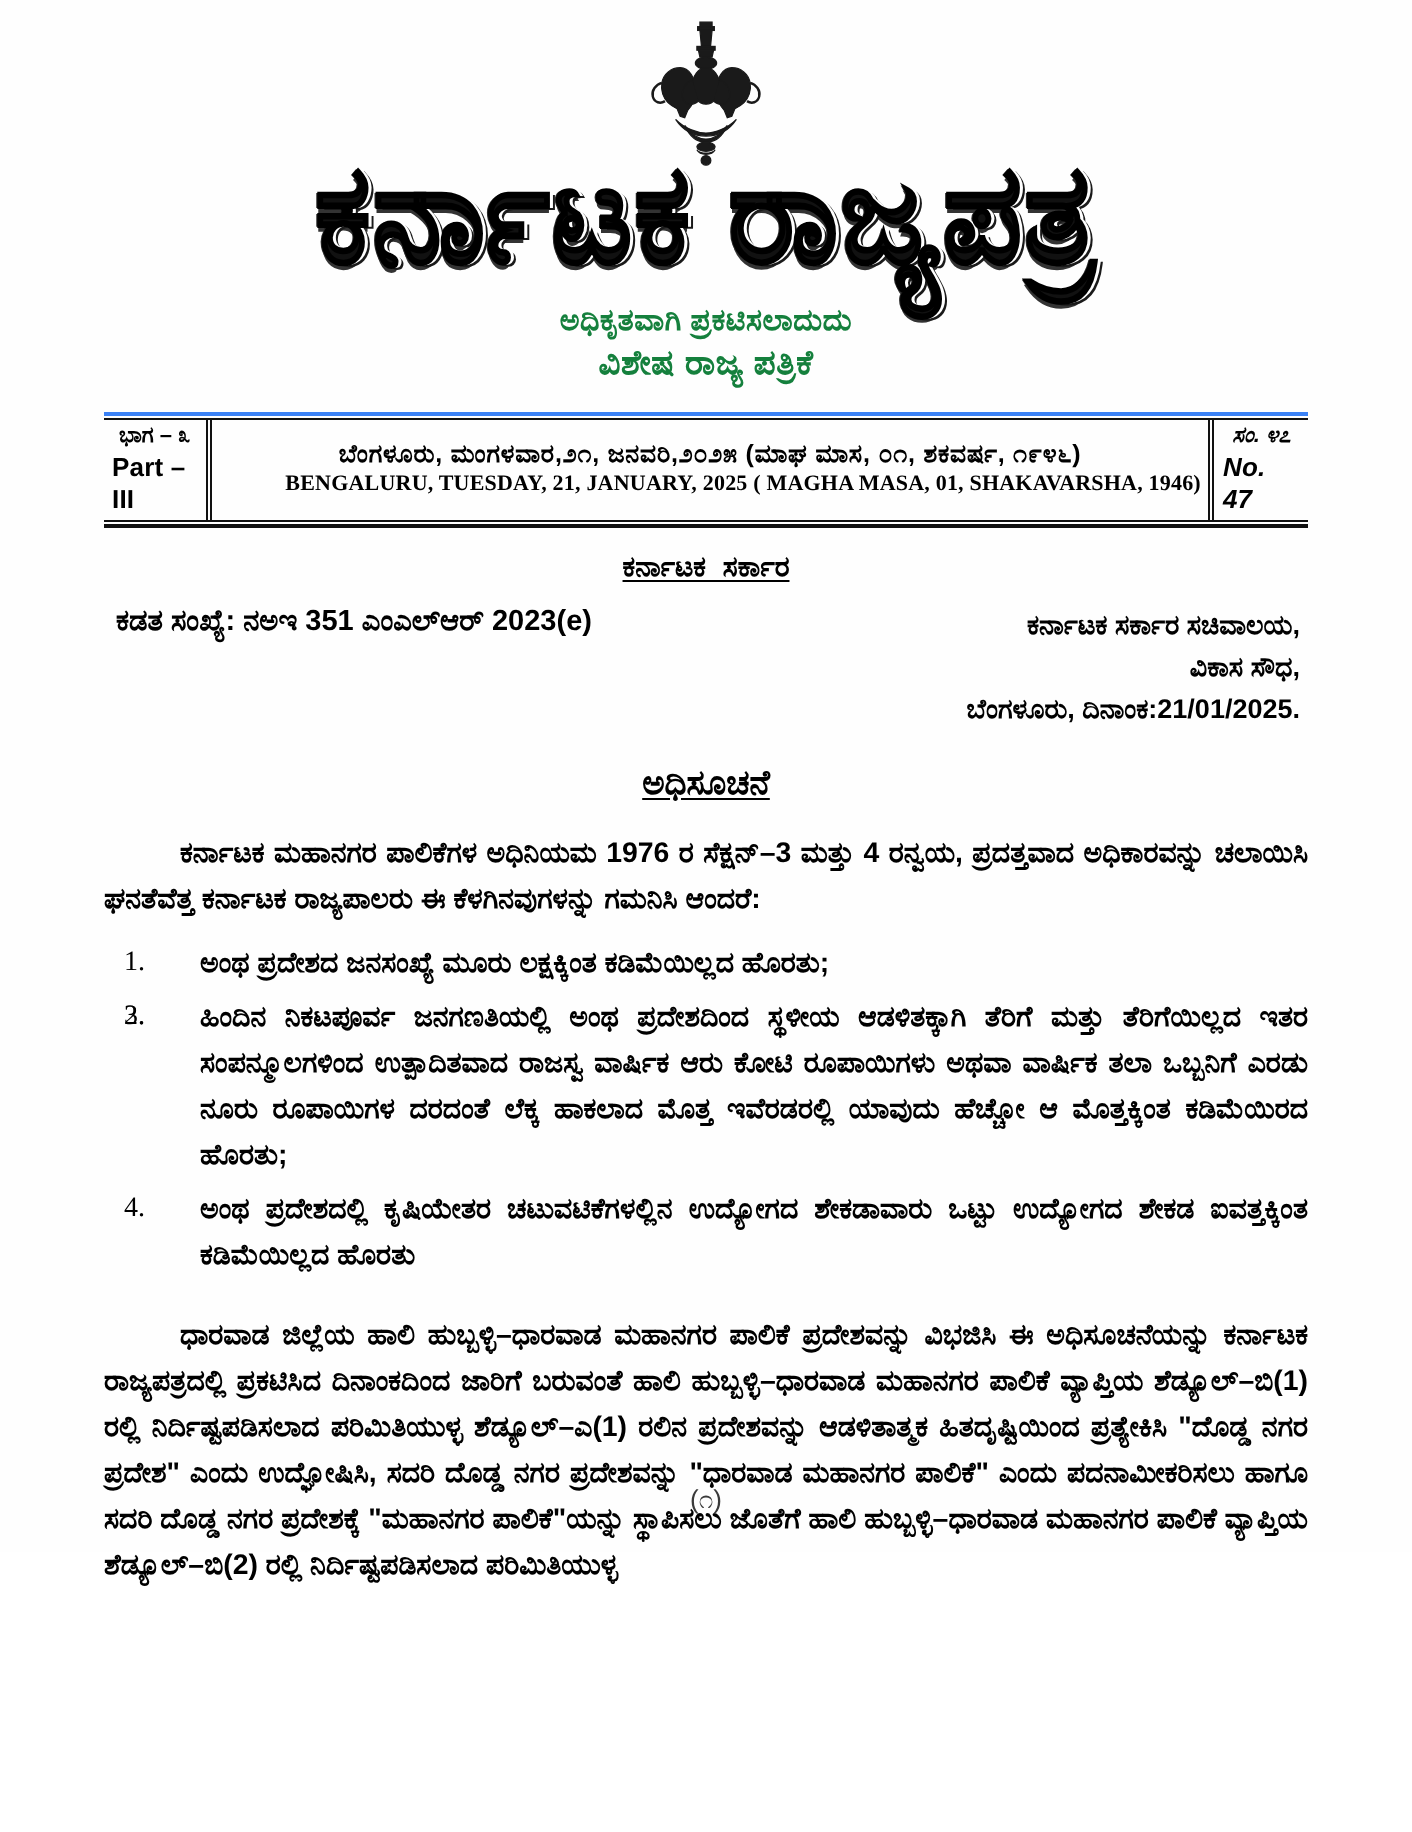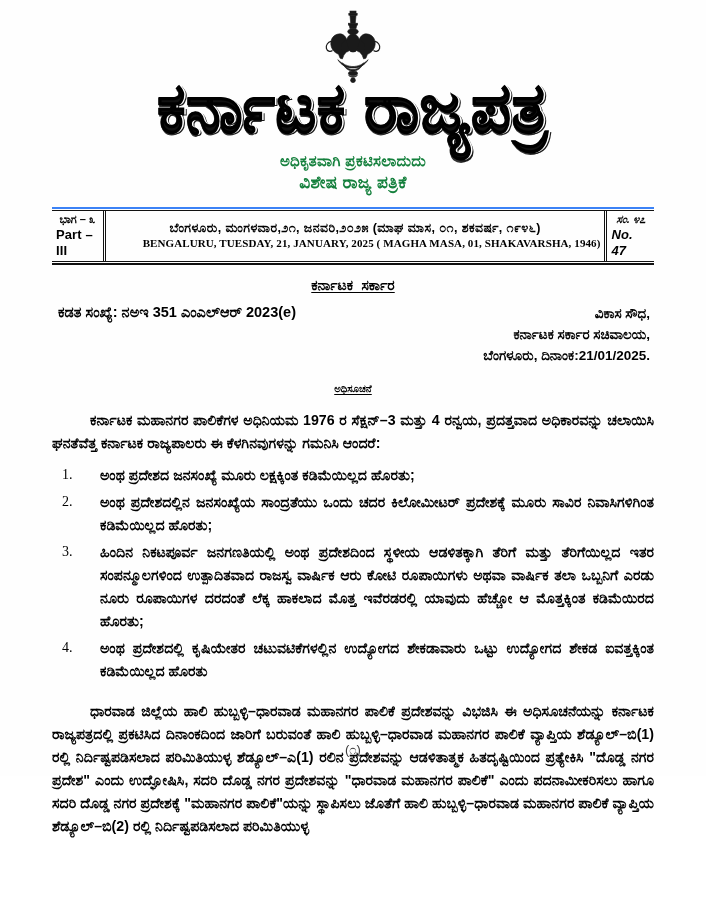--- a/index.html
+++ b/index.html
@@ -153,21 +153,21 @@
   }
   .addr {
     font-size: 13.5px;
     font-weight: bold;
     text-align: right;
     line-height: 1.55;
     padding-right: 4px;
   }
   .notif-title {
     text-align: center;
-    font-size: 10px;
+    font-size: 17px;
     font-weight: bold;
     margin-top: 16px;
     text-decoration: underline;
     text-underline-offset: 2px;
   }
   .para {
     font-size: 14.2px;
     line-height: 1.62;
     text-align: justify;
     text-justify: inter-word;
@@ -279,38 +279,37 @@
     </div>
   </div>
 
   <div class="content">
 
     <div class="gov-heading">ಕರ್ನಾಟಕ ಸರ್ಕಾರ</div>
 
     <div class="meta-row">
       <div class="file-no">ಕಡತ ಸಂಖ್ಯೆ: ನಅಇ 351 ಎಂಎಲ್‌ಆರ್ 2023(e)</div>
       <div class="addr">
+        <div>ಕರ್ನಾಟಕ ಸರ್ಕಾರ ಸಚಿವಾಲಯ,</div>
         <div>ವಿಕಾಸ ಸೌಧ,</div>
-        <div>ಕರ್ನಾಟಕ ಸರ್ಕಾರ ಸಚಿವಾಲಯ,</div>
         <div>ಬೆಂಗಳೂರು, ದಿನಾಂಕ:21/01/2025.</div>
       </div>
     </div>
 
     <div class="notif-title">ಅಧಿಸೂಚನೆ</div>
 
     <div class="para intro">ಕರ್ನಾಟಕ ಮಹಾನಗರ ಪಾಲಿಕೆಗಳ ಅಧಿನಿಯಮ 1976 ರ ಸೆಕ್ಷನ್–3 ಮತ್ತು 4 ರನ್ವಯ, ಪ್ರದತ್ತವಾದ ಅಧಿಕಾರವನ್ನು ಚಲಾಯಿಸಿ ಘನತೆವೆತ್ತ ಕರ್ನಾಟಕ ರಾಜ್ಯಪಾಲರು ಈ ಕೆಳಗಿನವುಗಳನ್ನು ಗಮನಿಸಿ ಆಂದರೆ:</div>
 
     <ol class="items">
       <li>
         <span class="num">1.</span>
         <span>ಅಂಥ ಪ್ರದೇಶದ ಜನಸಂಖ್ಯೆ ಮೂರು ಲಕ್ಷಕ್ಕಿಂತ ಕಡಿಮೆಯಿಲ್ಲದ ಹೊರತು;</span>
       </li>
       <li>
         <span class="num">2.</span>
-        <span>ಅಂಥ ಪ್ರದೇಶದಲ್ಲಿನ ಜನಸಂಖ್ಯೆಯ ಸಾಂದ್ರತೆಯು ಒಂದು ಚದರ ಕಿಲೋಮೀಟರ್ ಪ್ರದೇಶಕ್ಕೆ ಮೂರು ಸಾವಿರ ನಿವಾಸಿಗಳಿಗಿಂತ ಕಡಿಮೆಯಿಲ್ಲದ ಹೊರತು;</span>
       </li>
       <li>
         <span class="num">3.</span>
         <span>ಹಿಂದಿನ ನಿಕಟಪೂರ್ವ ಜನಗಣತಿಯಲ್ಲಿ ಅಂಥ ಪ್ರದೇಶದಿಂದ ಸ್ಥಳೀಯ ಆಡಳಿತಕ್ಕಾಗಿ ತೆರಿಗೆ ಮತ್ತು ತೆರಿಗೆಯಿಲ್ಲದ ಇತರ ಸಂಪನ್ಮೂಲಗಳಿಂದ ಉತ್ಪಾದಿತವಾದ ರಾಜಸ್ವ ವಾರ್ಷಿಕ ಆರು ಕೋಟಿ ರೂಪಾಯಿಗಳು ಅಥವಾ ವಾರ್ಷಿಕ ತಲಾ ಒಬ್ಬನಿಗೆ ಎರಡು ನೂರು ರೂಪಾಯಿಗಳ ದರದಂತೆ ಲೆಕ್ಕ ಹಾಕಲಾದ ಮೊತ್ತ ಇವೆರಡರಲ್ಲಿ ಯಾವುದು ಹೆಚ್ಚೋ ಆ ಮೊತ್ತಕ್ಕಿಂತ ಕಡಿಮೆಯಿರದ ಹೊರತು;</span>
       </li>
       <li>
         <span class="num">4.</span>
         <span>ಅಂಥ ಪ್ರದೇಶದಲ್ಲಿ ಕೃಷಿಯೇತರ ಚಟುವಟಿಕೆಗಳಲ್ಲಿನ ಉದ್ಯೋಗದ ಶೇಕಡಾವಾರು ಒಟ್ಟು ಉದ್ಯೋಗದ ಶೇಕಡ ಐವತ್ತಕ್ಕಿಂತ ಕಡಿಮೆಯಿಲ್ಲದ ಹೊರತು</span>
       </li>
     </ol>

